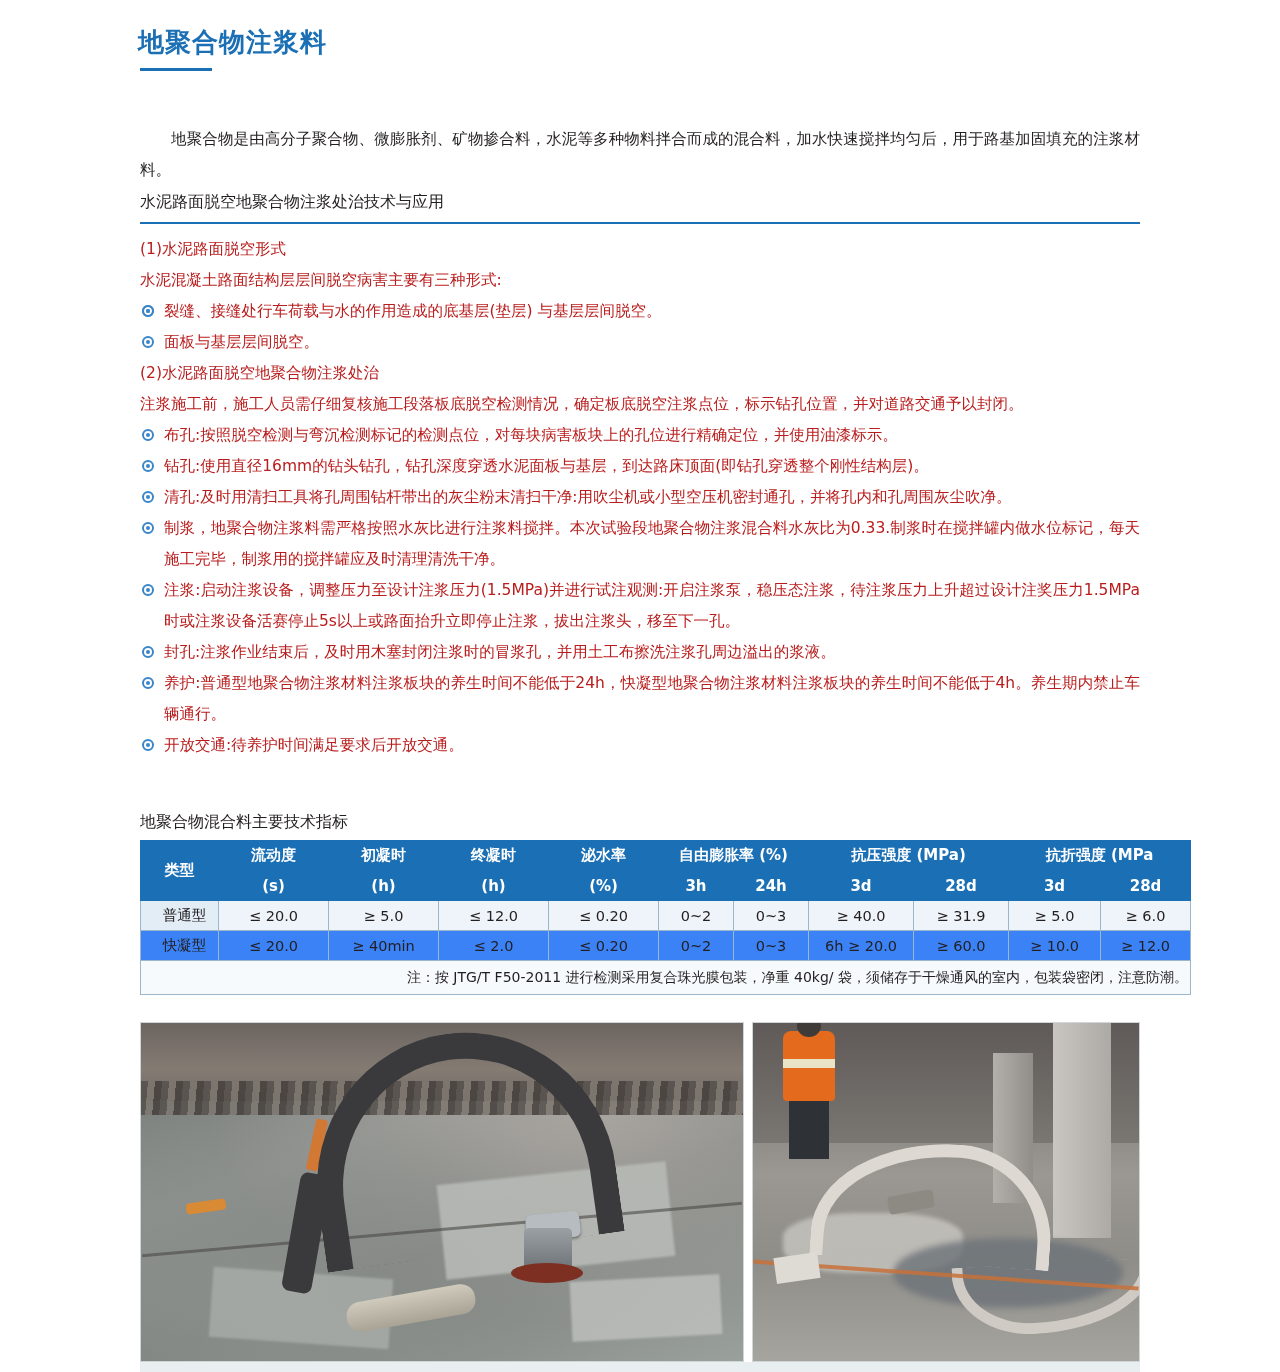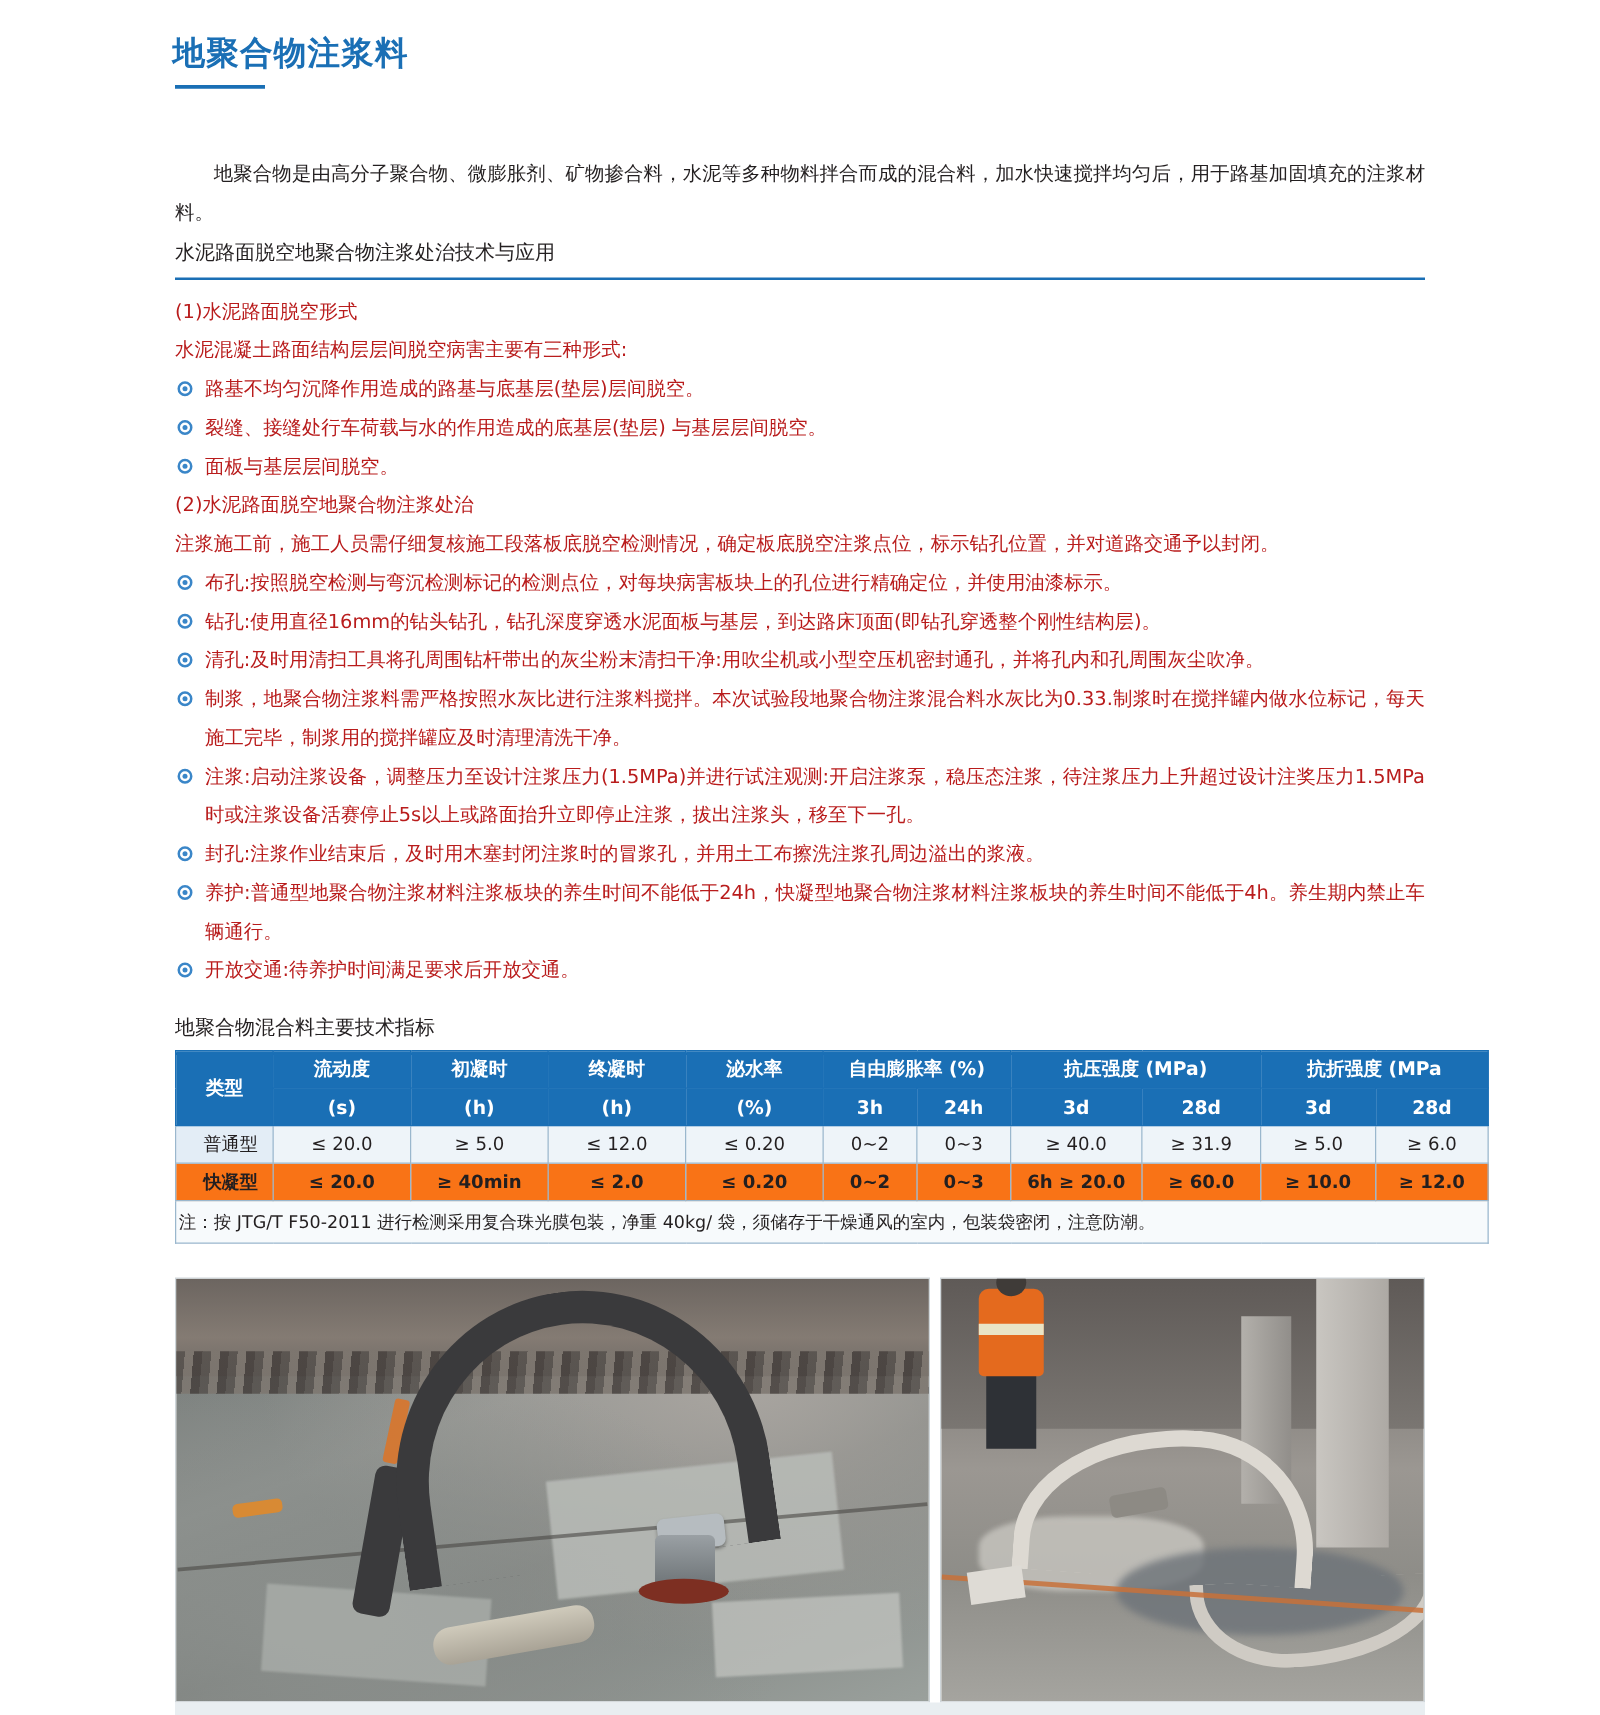--- a/index.html
+++ b/index.html
@@ -124,33 +124,32 @@
     background: #1a6fb5;
     color: #ffffff;
     font-weight: bold;
     border-color: #1a6fb5;
     font-size: 15px;
   }
   table.spec tbody td {
     background: #eef4f9;
   }
   table.spec tbody tr.alt td {
-    background: #f97316;
-    font-weight: bold;
+    background: #3b82f6;
   }
   table.spec td.lead {
     background: #e3edf6;
     font-weight: normal;
     padding-left: 12px;
   }
   table.spec td.note {
     background: #f7fafc;
     font-size: 14px;
     height: 34px;
-    text-align: left;
+    text-align: right;
   }
 
   
   .photos {
     position: absolute;
     left: 140px;
     top: 1022px;
     width: 1000px;
     height: 340px;
     display: flex;
@@ -329,21 +328,20 @@
     <div class="sec-head-wrap">
       <span class="tag">水泥路面脱空地聚合物注浆处治技术与应用</span>
     </div>
 
     <div class="body-text" style="margin-top:10px;">
       <p class="plain-line">(1)水泥路面脱空形式</p>
       <p class="plain-line">水泥混凝土路面结构层层间脱空病害主要有三种形式:</p>
 
       <p class="bullet">
         <span class="dot"></span>
-        <span>路基不均匀沉降作用造成的路基与底基层(垫层)层间脱空。</span>
       </p>
       <p class="bullet">
         <span class="dot"></span>
         <span>裂缝、接缝处行车荷载与水的作用造成的底基层(垫层) 与基层层间脱空。</span>
       </p>
       <p class="bullet">
         <span class="dot"></span>
         <span>面板与基层层间脱空。</span>
       </p>
 

